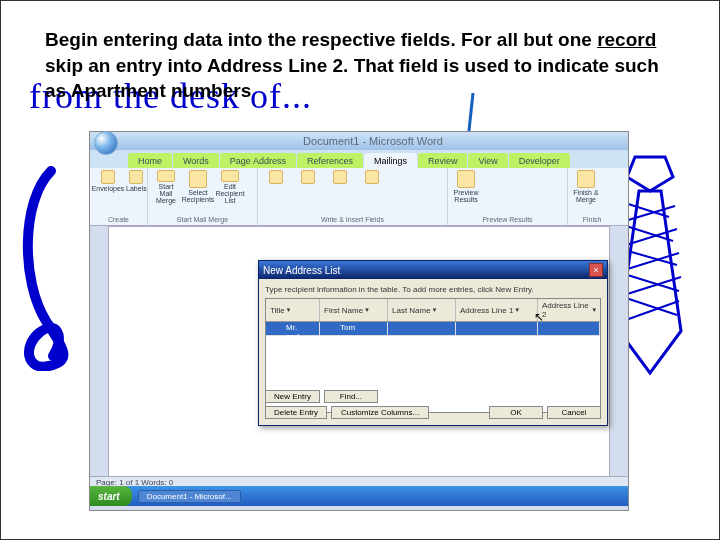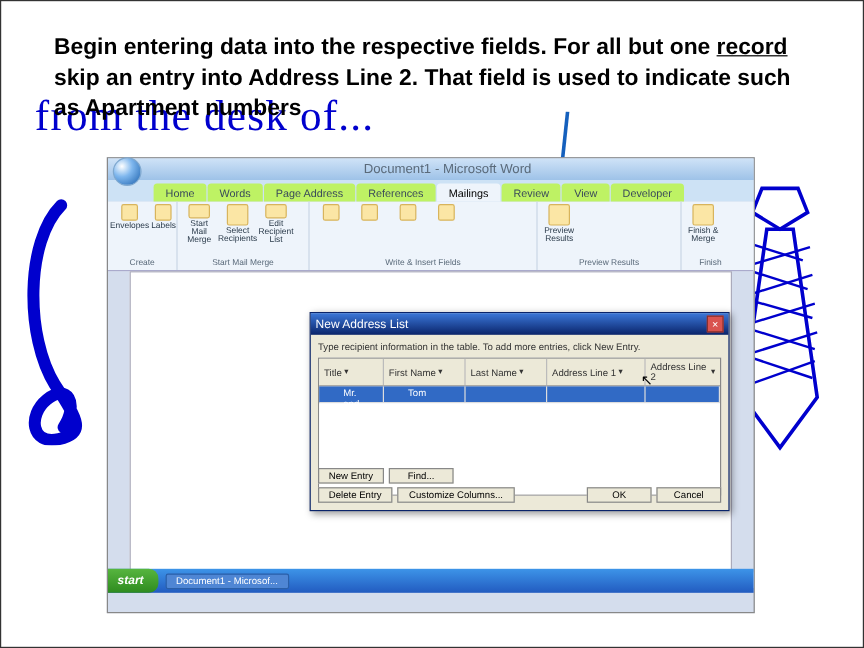--- a/index.html
+++ b/index.html
@@ -40,21 +40,21 @@
 .gcol:last-child{border-right:none}
 .dd{font-size:7px}
 .grow{display:flex;border-bottom:1px solid #ddd;height:14px}
 .grow.sel{background:#316ac5;color:#fff}
 .gcell{padding:1px 20px;border-right:1px solid #ddd;font-size:8px}
 .gblank{height:76px;background:#fff}
 .dlg-bot{position:absolute;bottom:6px;left:6px;right:6px;display:flex;justify-content:space-between;align-items:flex-end}
 .dlg-bot .lft{display:flex;flex-direction:column;gap:3px}
 .dlg-bot .lrow{display:flex;gap:4px}
 .btn{background:#ece9d8;border:1px solid #888;padding:1px 8px;font-size:8px;min-width:54px;text-align:center}
-.taskbar{position:absolute;bottom:16px;left:0;right:0;height:20px;background:linear-gradient(#3d94e8,#225bc0);display:flex;align-items:center}
+.taskbar{position:absolute;bottom:4px;left:0;right:0;height:20px;background:linear-gradient(#3d94e8,#225bc0);display:flex;align-items:center}
 .start{height:100%;background:linear-gradient(#57b53f,#2e8b1f);color:#fff;font-weight:bold;font-size:10px;font-style:italic;padding:0 12px 0 8px;display:flex;align-items:center;border-radius:0 8px 8px 0}
 .tbtn{margin-left:6px;background:#4f86d4;border:1px solid #2a5fa8;color:#fff;font-size:8px;padding:1px 8px;border-radius:2px}
 .statusbar{position:absolute;left:0;right:0;bottom:20px;height:14px;background:#dfe7f3;border-top:1px solid #aab;font-size:8px;color:#445;padding:1px 6px}
 .cursor{position:absolute;top:178px;left:444px;font-size:12px;color:#000;pointer-events:none}
 </style>
 </head>
 <body>
 
 <div class="slide">
 

